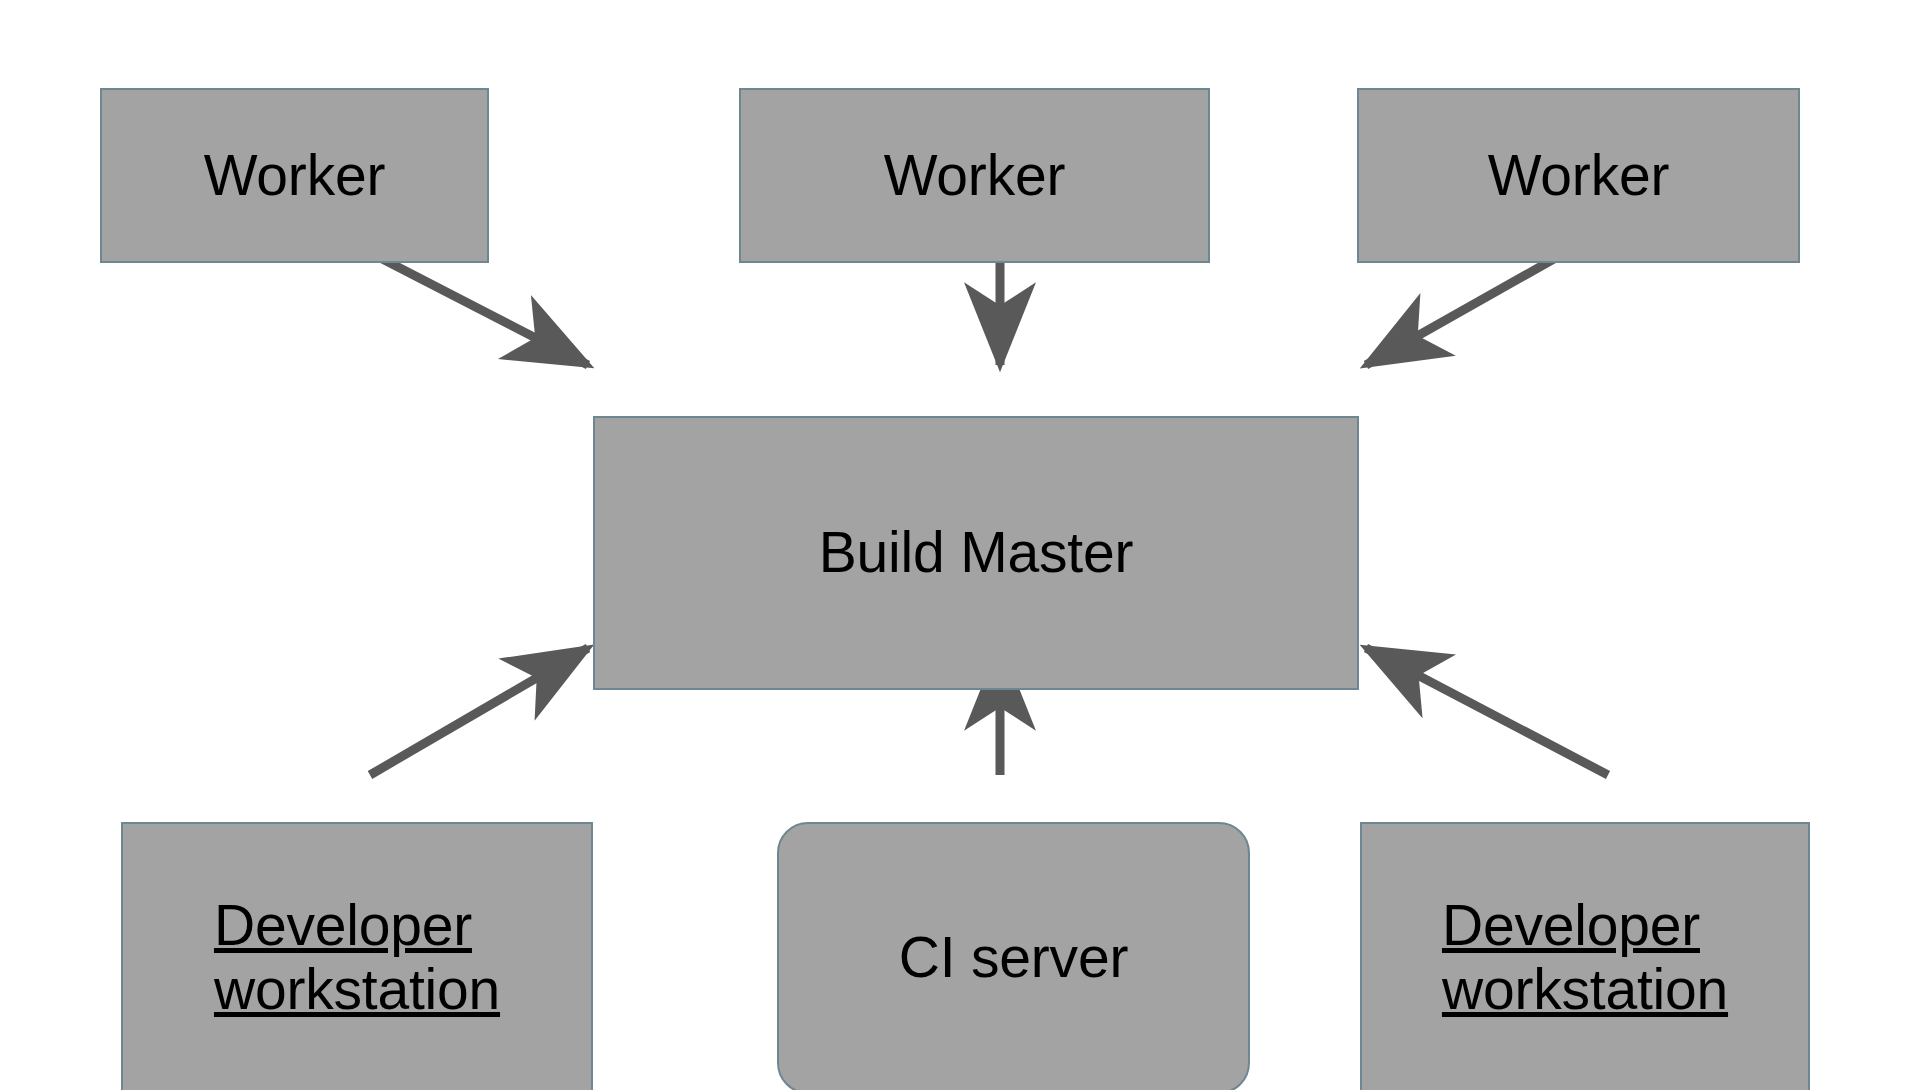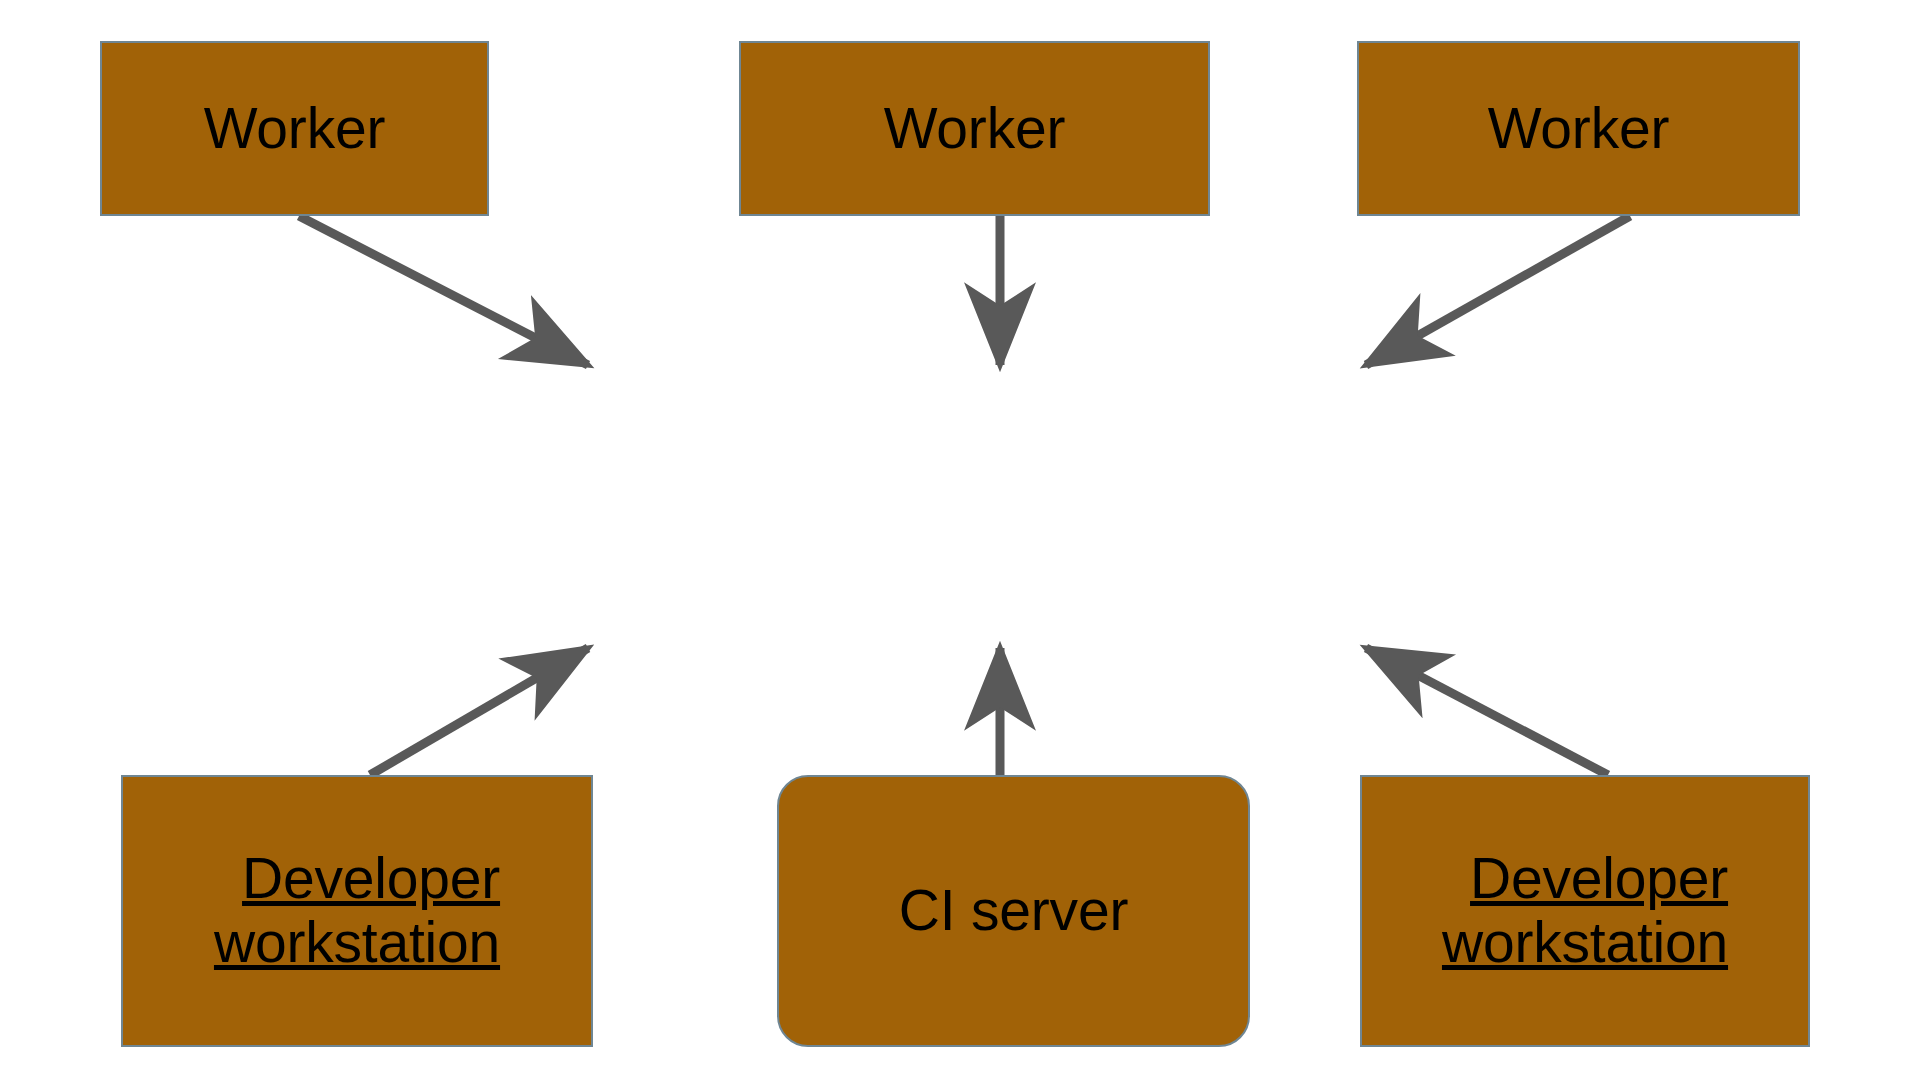--- a/index.html
+++ b/index.html
@@ -23,28 +23,29 @@
     position: absolute;
     left: 0;
     top: 0;
     width: 1910px;
     height: 1090px;
     pointer-events: none;
   }
   .node {
     position: absolute;
     box-sizing: border-box;
-    background: #a16207;
+    background: #a3a3a3;
     border: 2px solid #6f8693;
     display: flex;
     align-items: center;
     justify-content: center;
-    text-align: right;
+    text-align: left;
     color: #000000;
     z-index: 2;
+    margin-top: 47px;
   }
   .node-label {
     font-size: 57px;
     line-height: 1.15;
     font-weight: 400;
     letter-spacing: -0.2px;
     white-space: pre-line;
     color: #000000;
   }
   .node.worker   { }
@@ -81,20 +82,23 @@
   </div>
 
   <div class="node worker" style="left:739px; top:41px; width:471px; height:175px;">
     <span class="node-label">Worker</span>
   </div>
 
   <div class="node worker" style="left:1357px; top:41px; width:443px; height:175px;">
     <span class="node-label">Worker</span>
   </div>
 
+  <div class="node master" style="left:593px; top:369px; width:766px; height:274px;">
+    <span class="node-label">Build Master</span>
+  </div>
 
   <div class="node two-line" style="left:121px; top:775px; width:472px; height:272px;">
     <span class="node-label">Developer
 workstation</span>
   </div>
 
   <div class="node" style="left:777px; top:775px; width:473px; height:272px;border-radius:31px;">
     <span class="node-label">CI server</span>
   </div>
 

